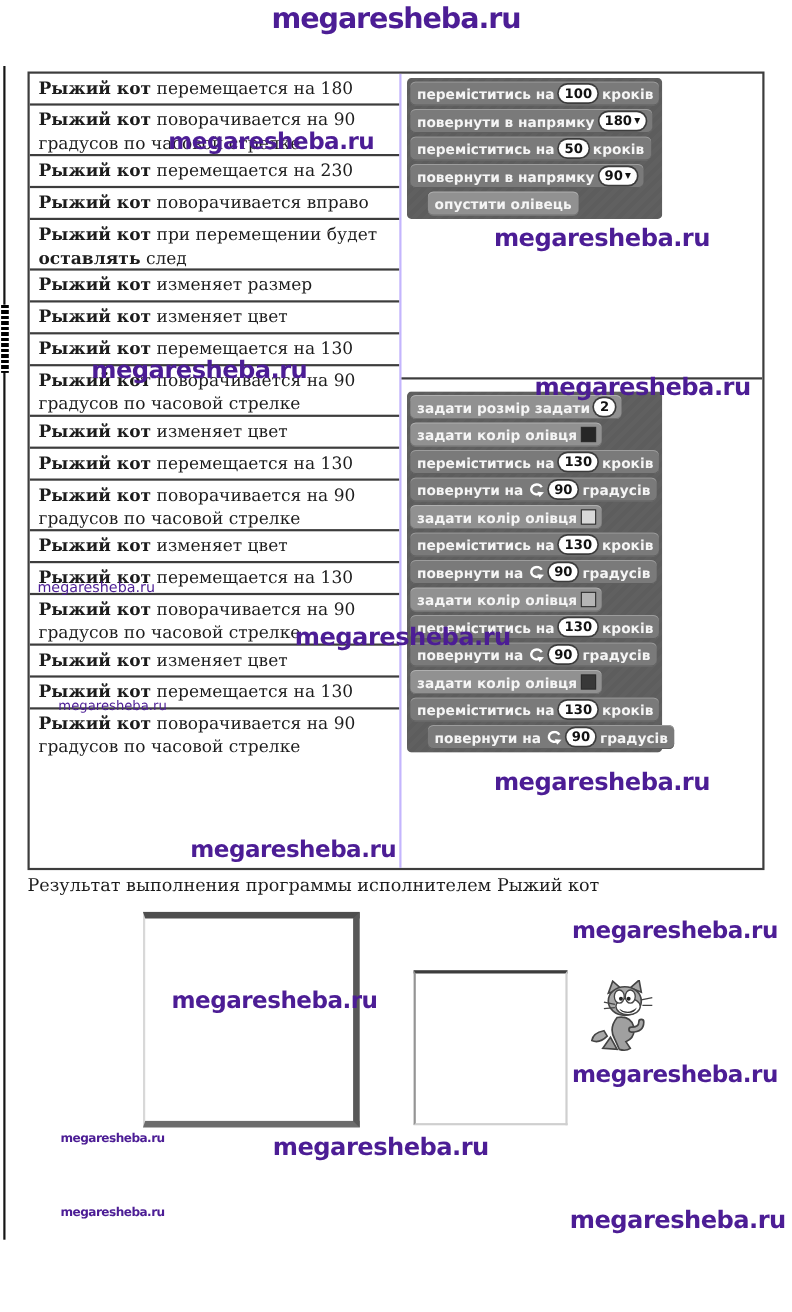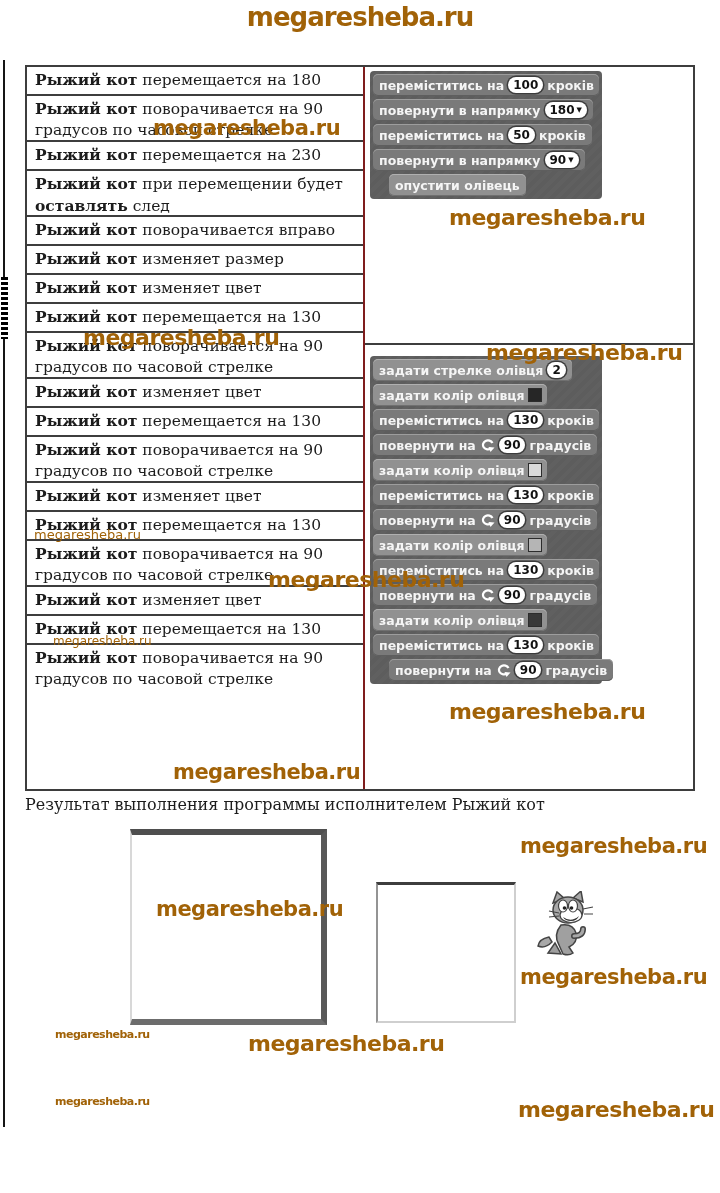--- a/index.html
+++ b/index.html
@@ -1,20 +1,20 @@
 <!DOCTYPE html>
 <html><head>
 <meta charset="utf-8">
 <style>
   html,body{margin:0;padding:0;background:#fff;}
   .page{position:relative;width:720px;height:1193px;background:#fff;overflow:hidden;
         font-family:"DejaVu Serif",serif;color:#1c1c1c;}
 
   
-  .wm{position:absolute;font-family:"DejaVu Sans",sans-serif;font-weight:bold;color:#a16207;
+  .wm{position:absolute;font-family:"DejaVu Sans",sans-serif;font-weight:bold;color:#4c1d95;
       white-space:nowrap;letter-spacing:-0.5px;z-index:9;}
   .wm-header{top:2px;left:0;width:100%;text-align:center;font-size:26px;letter-spacing:-1px;}
   .wm-row2{left:153px;top:116px;font-size:21px;}
   .wm-cell1{left:449px;top:205px;font-size:22px;}
   .wm-row8{left:83px;top:325px;font-size:22px;}
   .wm-cell2top{left:486px;top:340px;font-size:22px;}
   .wm-row14{left:34px;top:527px;font-size:13px;font-weight:normal;letter-spacing:0;}
   .wm-row15{left:268px;top:567px;font-size:22px;}
   .wm-row17{left:53px;top:634px;font-size:12px;font-weight:normal;letter-spacing:0;}
   .wm-cell2bot{left:449px;top:699px;font-size:22px;}
@@ -36,21 +36,21 @@
 
   
   .tbl{position:absolute;left:25px;top:65px;width:670px;height:726px;display:flex;
        border:2px solid #3d3d3d;box-sizing:border-box;overflow:hidden;background:#fff;}
   .lcol{width:336px;box-sizing:border-box;}
   .row{box-sizing:border-box;height:29px;border-bottom:2px solid #3d3d3d;
        padding:2px 6px 0 8px;font-size:15.5px;line-height:21px;overflow:hidden;}
   .row.tall{height:46px;}
   .row:last-child{border-bottom:none;}
   .row .b{font-weight:bold;}
-  .rcol{flex:1;box-sizing:border-box;border-left:2px solid #7f1d1d;display:flex;flex-direction:column;}
+  .rcol{flex:1;box-sizing:border-box;border-left:2px solid #c4b5fd;display:flex;flex-direction:column;}
   .rcell1{height:278px;box-sizing:border-box;border-bottom:2px solid #3d3d3d;position:relative;}
   .rcell2{flex:1;position:relative;}
 
   
   .panel{position:absolute;left:5px;border-radius:4px;background:#5d5d5d;padding:3px;
          width:232px;box-sizing:border-box;
          background-image:repeating-linear-gradient(135deg,#5d5d5d 0 4px,#606060 4px 8px);}
   .p1{top:4px;}
   .p2{top:11px;}
   .blk{box-sizing:border-box;border-radius:5px;padding:2px 6px;margin-bottom:3px;height:22px;
@@ -83,22 +83,22 @@
   <div class="wm wm-header">megaresheba.ru</div>
 
   <div class="vline"></div>
   <div class="hatch"></div>
 
   <div class="tbl">
     <div class="lcol">
         <div class="row"><span class="b">Рыжий кот</span><span> перемещается на 180 шагов</span></div>
         <div class="row tall"><span class="b">Рыжий кот</span><span> поворачивается на 90 градусов по часовой стрелке</span></div>
         <div class="row"><span class="b">Рыжий кот</span><span> перемещается на 230 шагов</span></div>
+        <div class="row"><span class="b">Рыжий кот</span><span> поворачивается вправо</span></div>
         <div class="row tall"><span class="b">Рыжий кот</span><span> при перемещении будет </span><span class="b">оставлять</span><span> след</span></div>
-        <div class="row"><span class="b">Рыжий кот</span><span> поворачивается вправо</span></div>
         <div class="row"><span class="b">Рыжий кот</span><span> изменяет размер карандаша на 2 ед.</span></div>
         <div class="row"><span class="b">Рыжий кот</span><span> изменяет цвет карандаша</span></div>
         <div class="row"><span class="b">Рыжий кот</span><span> перемещается на 130 шагов</span></div>
         <div class="row tall"><span class="b">Рыжий кот</span><span> поворачивается на 90 градусов по часовой стрелке</span></div>
         <div class="row"><span class="b">Рыжий кот</span><span> изменяет цвет карандаша</span></div>
         <div class="row"><span class="b">Рыжий кот</span><span> перемещается на 130 шагов</span></div>
         <div class="row tall"><span class="b">Рыжий кот</span><span> поворачивается на 90 градусов по часовой стрелке</span></div>
         <div class="row"><span class="b">Рыжий кот</span><span> изменяет цвет карандаша</span></div>
         <div class="row"><span class="b">Рыжий кот</span><span> перемещается на 130 шагов</span></div>
         <div class="row tall"><span class="b">Рыжий кот</span><span> поворачивается на 90 градусов по часовой стрелке</span></div>
@@ -128,21 +128,21 @@
               <span class="pill dd">90<span class="tri">▼</span></span>
             </div>
             <div class="blk pen">
               <span>опустити олівець</span>
             </div>
           </div>
       </div>
       <div class="rcell2">
         <div class="panel p2">
             <div class="blk pen">
-              <span>задати стрелке олівця</span>
+              <span>задати розмір задати</span>
               <span class="pill">2</span>
             </div>
             <div class="blk pen">
               <span>задати колір олівця</span>
               <span class="swatch" style="background: rgb(38, 38, 38);"></span>
             </div>
             <div class="blk motion">
               <span>переміститись на</span>
               <span class="pill">130</span>
               <span>кроків</span>

